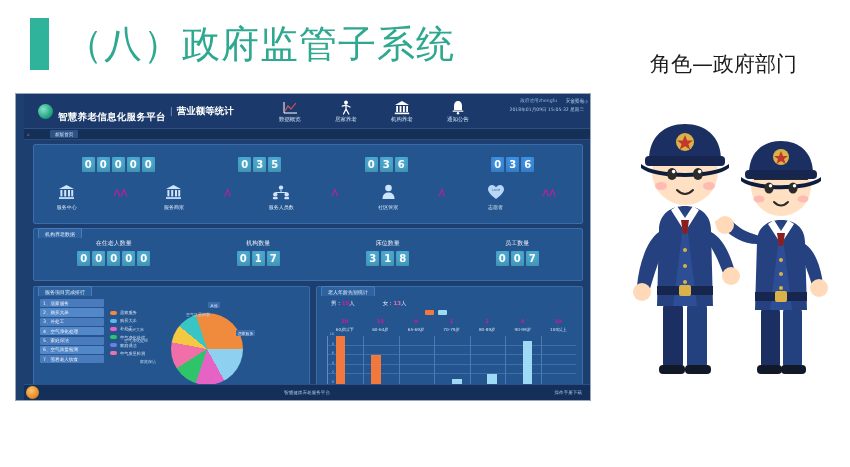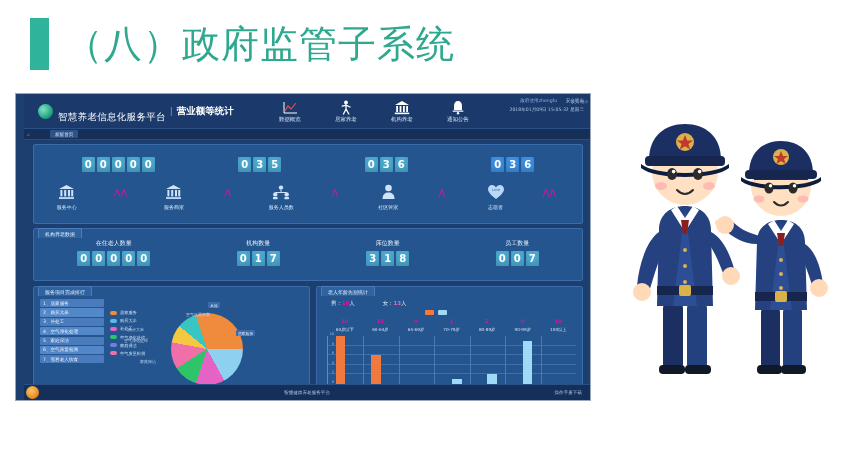--- a/index.html
+++ b/index.html
@@ -40,21 +40,21 @@
   .dh {
     position: relative; height: 35px; background: #1b3a6b;
     display: flex; align-items: center;
     border-bottom: 1px solid #2b5086;
   }
   .dh-logo {
     width: 15px; height: 15px; border-radius: 50%;
     background: radial-gradient(circle at 35% 35%, #7fe3c8, #1a9a78 70%, #0d6a52);
     margin-left: 14px; margin-right: 5px; flex: none;
   }
-  .dh-title { font-size: 9.5px; color: #fff; font-weight: normal; white-space: nowrap; letter-spacing: .3px; margin-top: 13px; }
+  .dh-title { font-size: 9.5px; color: #fff; font-weight: bold; white-space: nowrap; letter-spacing: .3px; margin-top: 13px; }
   .dh-sep { color: #7fa0c9; margin: 0 4px; font-size: 9px; }
   .dh-sub { font-size: 9.5px; color: #fff; font-weight: bold; white-space: nowrap; }
 
   .dh-nav { display: flex; margin-left: 28px; }
   .dh-nav-item {
     width: 56px; text-align: center; color: #dce8f7;
     display: flex; flex-direction: column; align-items: center; justify-content: center;
   }
   .dh-nav-ico { height: 16px; display: flex; align-items: flex-end; justify-content: center; }
   .dh-nav-ico svg { display: block; }
@@ -212,20 +212,21 @@
 </head>
 <body>
 
 <div class="slide">
 
   <div class="title-row">
     <div class="title-bar"></div>
     <div class="title-text">（八）政府监管子系统</div>
   </div>
 
+  <div class="role-label">角色—政府部门</div>
 
   <div class="dash">
     <div class="dash-inner">
 
       <div class="dh">
         <div class="dh-logo"></div>
         <div class="dh-title">智慧养老信息化服务平台</div>
         <div class="dh-sep">|</div>
         <div class="dh-sub">营业额等统计</div>
 

